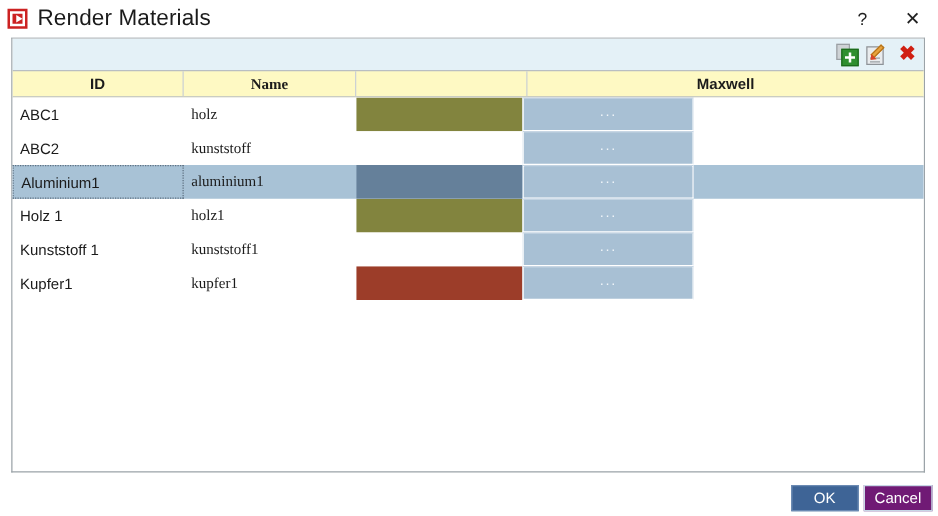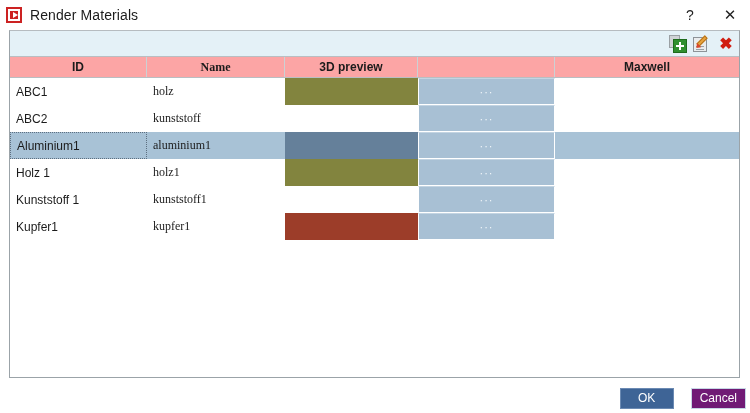--- a/index.html
+++ b/index.html
@@ -47,21 +47,21 @@
     content: "";
     position: absolute;
     left: 4.5px; top: 3.5px;
     width: 0; height: 0;
     border-left: 5px solid #ffffff;
     border-top: 3.5px solid transparent;
     border-bottom: 3.5px solid transparent;
   }
   .title-text {
     margin-left: 8px;
-    font-size: 14px;
+    font-size: 18px;
     color: #1b1b1b;
     letter-spacing: 0.1px;
   }
   .title-buttons {
     margin-left: auto;
     display: flex;
     align-items: center;
     height: 29px;
   }
   .title-btn {
@@ -190,21 +190,21 @@
 
   
   .table {
     position: absolute;
     left: 0; top: 25px;
     width: 100%;
   }
   .thead {
     display: flex;
     height: 22px;
-    background: #fca5a5;
+    background: #fef9c3;
     border-top: 1px solid #b9bec2;
     border-bottom: 1px solid #b9bec2;
     box-sizing: border-box;
   }
   .th {
     display: flex;
     align-items: center;
     justify-content: center;
     font-size: 12px;
     font-weight: bold;
@@ -287,21 +287,21 @@
   .btn {
     height: 21px;
     min-width: 54px;
     padding: 0 8px;
     font-size: 12px;
     display: flex;
     align-items: center;
     justify-content: center;
     box-sizing: border-box;
     cursor: default;
-    margin-left: 17px;
+    margin-left: 4px;
   }
   .btn-ok {
     background: #3e6496;
     border: 1px solid #6b8ab3;
     color: #ffffff;
     font-weight: normal;
   }
   .btn-cancel {
     background: #701a75;
     border: 1px solid #c7d7e5;
@@ -334,21 +334,20 @@
       </div>
       <div class="tb-btn ico-del">✖</div>
     </div>
   </div>
 
   <div class="table">
 
     <div class="thead">
       <div class="th col-id">ID</div>
       <div class="th col-name">Name</div>
-      <div class="th col-preview">3D preview</div>
       <div class="th col-pick"></div>
       <div class="th col-maxwell">Maxwell</div>
     </div>
 
     <div class="tbody" id="tbody">
         <div class="row">
           <div class="cell cell-id col-id">ABC1</div>
           <div class="cell cell-name col-name">holz</div>
           <div class="cell cell-preview col-preview">
             <div class="swatch" style="background: rgb(130, 132, 62);"></div>

